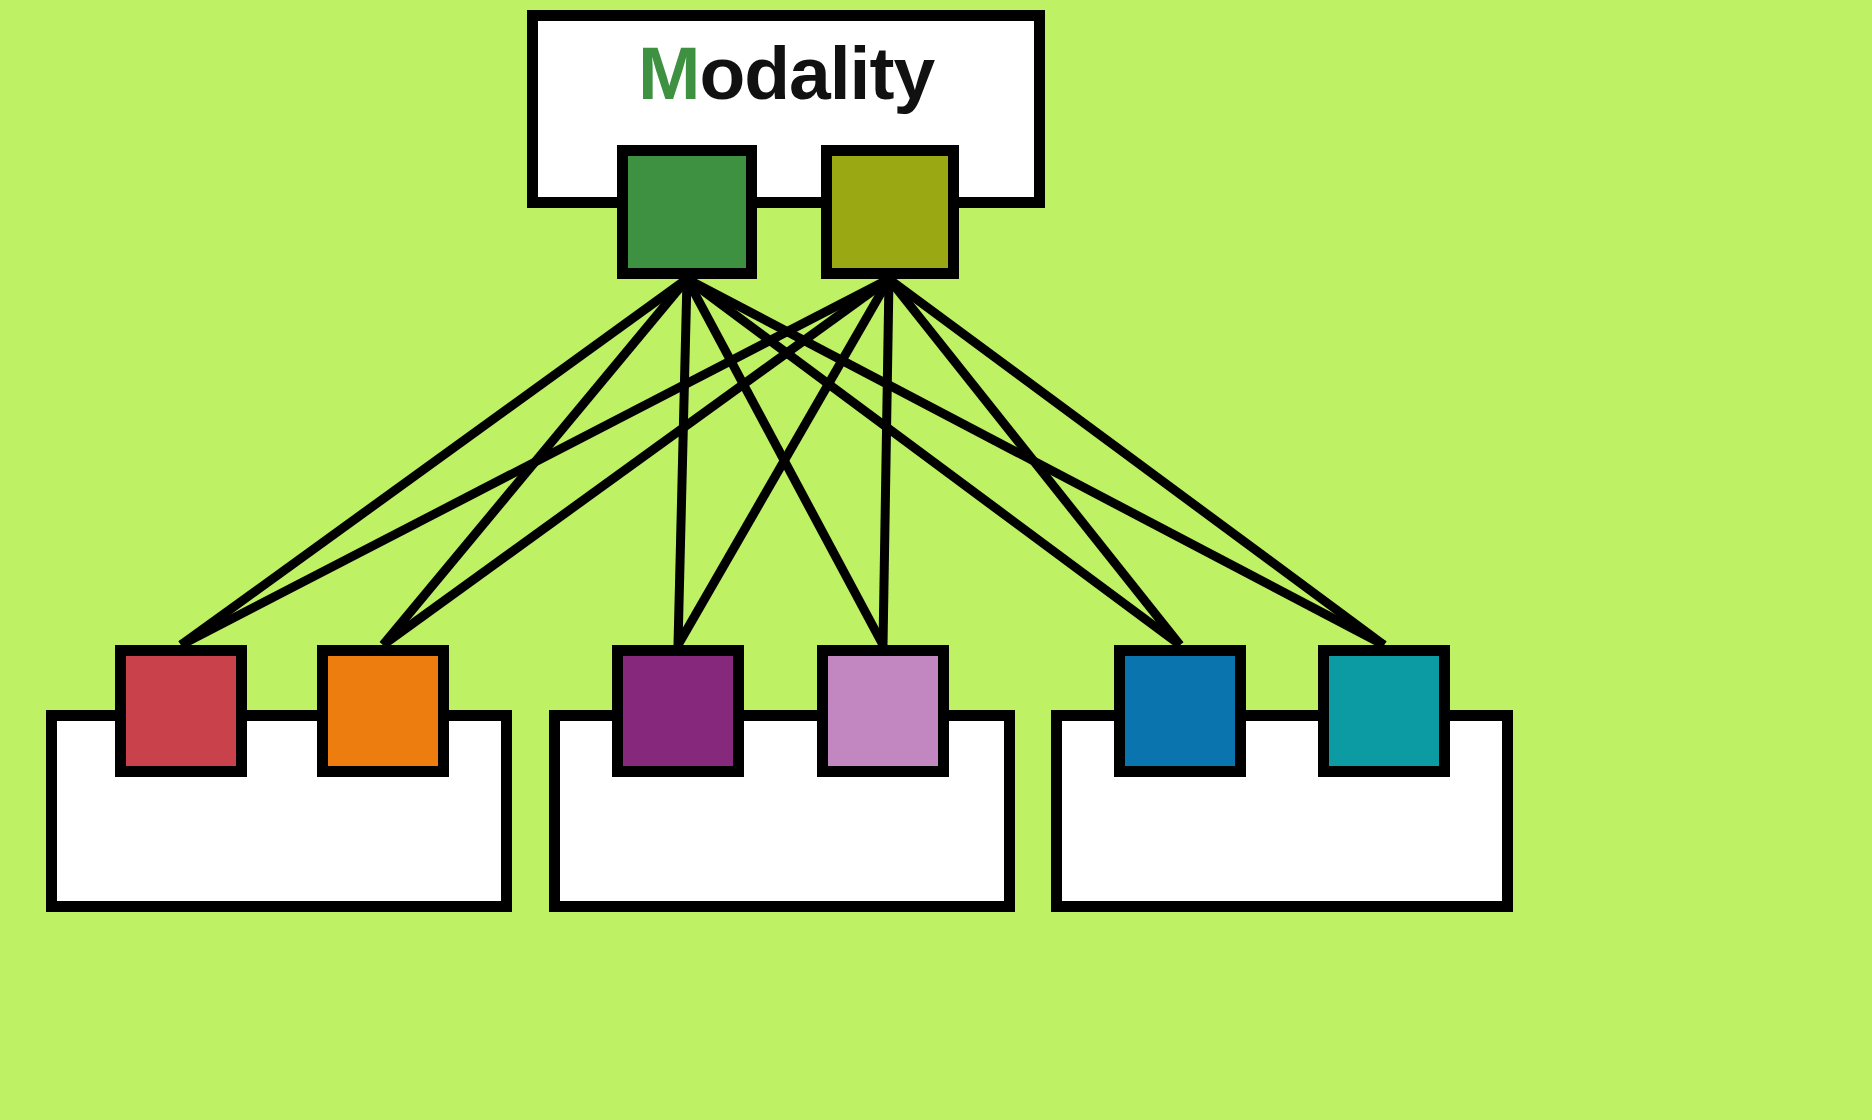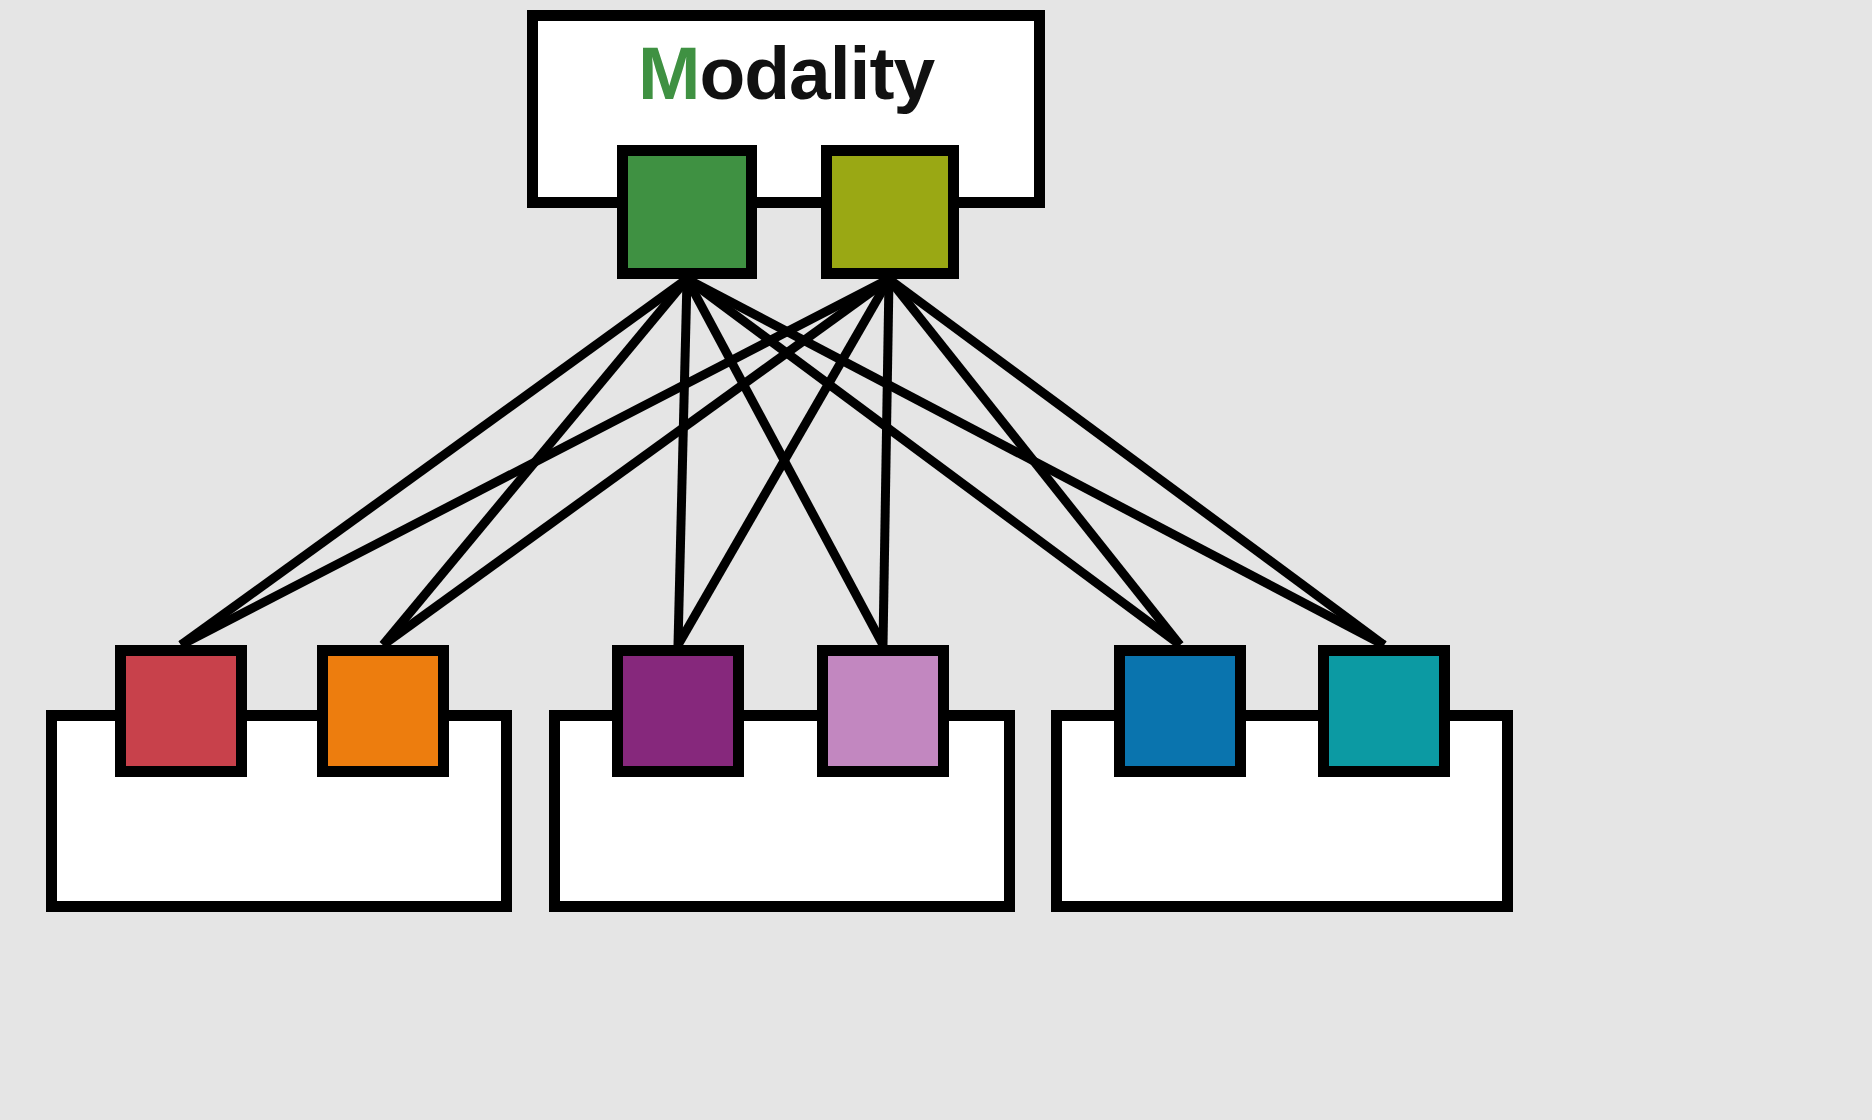--- a/index.html
+++ b/index.html
@@ -10,21 +10,21 @@
   body {
     width: 1872px;
     height: 1120px;
     overflow: hidden;
     font-family: "Liberation Sans", sans-serif;
   }
   #stage {
     position: relative;
     width: 1872px;
     height: 1120px;
-    background: #e5e5e5;
+    background: #bef264;
   }
   #edges {
     position: absolute;
     left: 0;
     top: 0;
     width: 1872px;
     height: 1120px;
     pointer-events: none;
   }
   .group-box {

